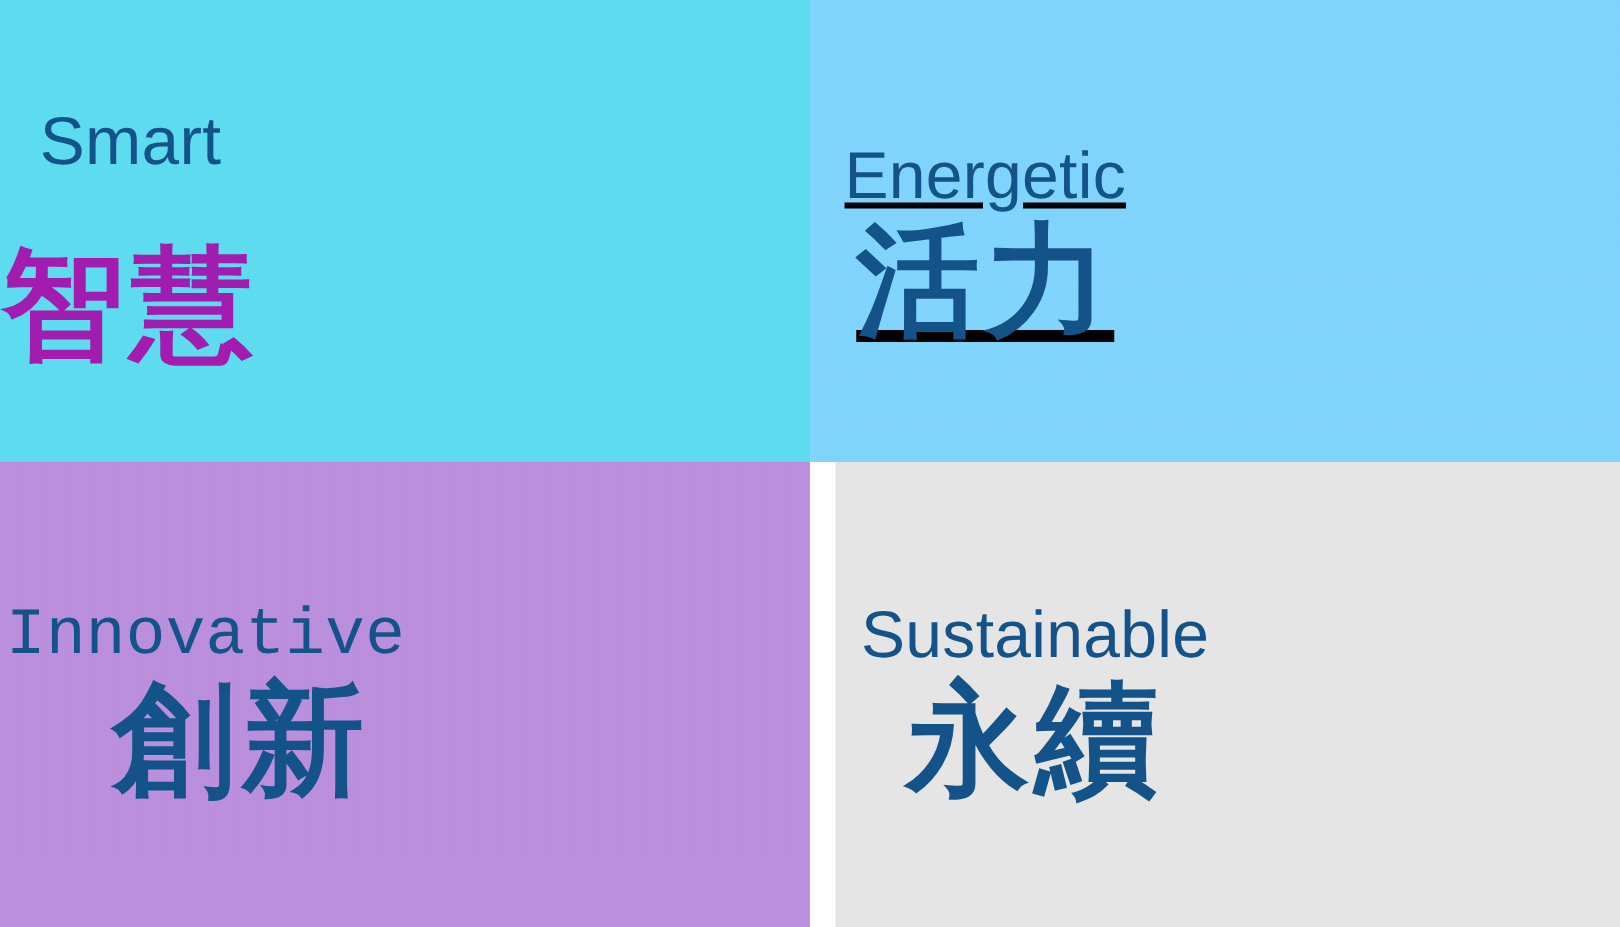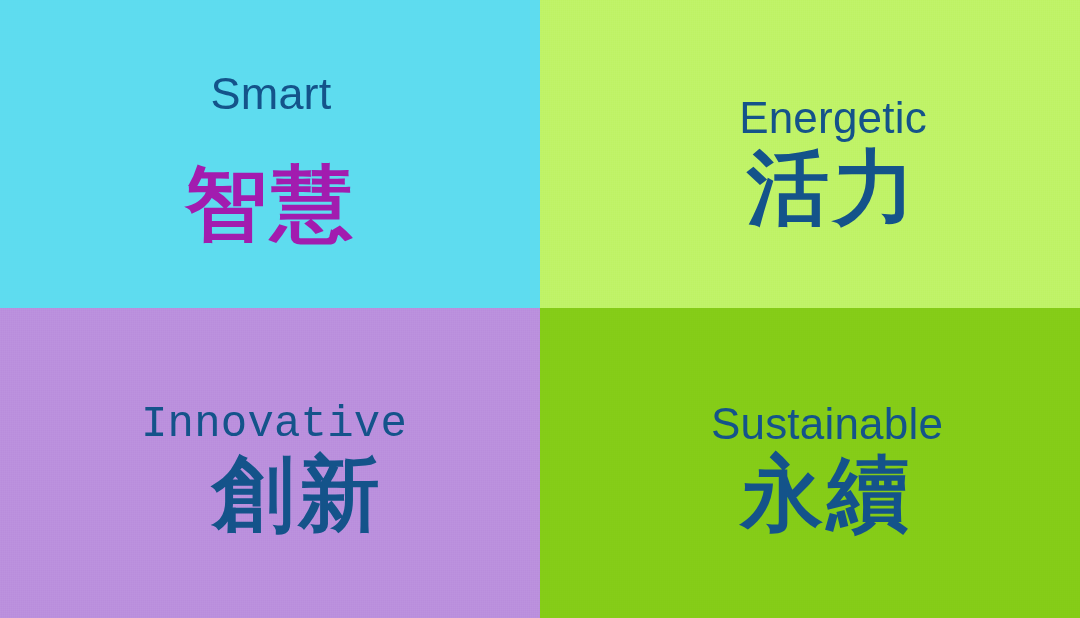--- a/index.html
+++ b/index.html
@@ -22,21 +22,21 @@
     height: 618px;
     display: grid;
     grid-template-columns: 540px 540px;
     grid-template-rows: 308px 310px;
   }
 
   .quadrant {
     position: relative;
     display: flex;
     flex-direction: column;
-    align-items: center;
+    align-items: flex-start;
     justify-content: center;
     overflow: hidden;
     box-sizing: border-box;
   }
 
   
   .quadrant::after {
     content: "";
     position: absolute;
     inset: 0;
@@ -102,34 +102,34 @@
 
 <div id="board">
 
   <div class="quadrant q-cyan" style="background-color: rgb(93, 220, 239);">
     <div class="text-stack">
       <div class="label-en" style="color: rgb(20, 83, 138);">Smart</div>
       <div class="label-cjk" style="color: #a21caf; margin-top: 40px;">智慧</div>
     </div>
   </div>
 
-  <div class="quadrant q-yellow" style="background-color: #bef264;">
+  <div class="quadrant q-yellow" style="background-color: #7dd3fc; text-decoration: underline;">
     <div class="text-stack">
       <div class="label-en" style="color: rgb(20, 83, 138);">Energetic</div>
       <div class="label-cjk" style="color: rgb(20, 83, 138);">活力</div>
     </div>
   </div>
 
   <div class="quadrant q-purple" style="background-color: rgb(185, 141, 220);">
     <div class="text-stack">
       <div class="label-en" style="color: rgb(20, 83, 138);">Innovative</div>
       <div class="label-cjk" style="color: rgb(20, 83, 138); margin-left: 48px;">創新</div>
     </div>
   </div>
 
-  <div class="quadrant q-green" style="background-color: #84cc16;">
+  <div class="quadrant q-green" style="background-color: #e5e5e5; margin-left: 17px;">
     <div class="text-stack">
       <div class="label-en" style="color: rgb(20, 83, 138);">Sustainable</div>
       <div class="label-cjk" style="color: rgb(20, 83, 138);">永續</div>
     </div>
   </div>
 
 </div>
 
 </body></html>

